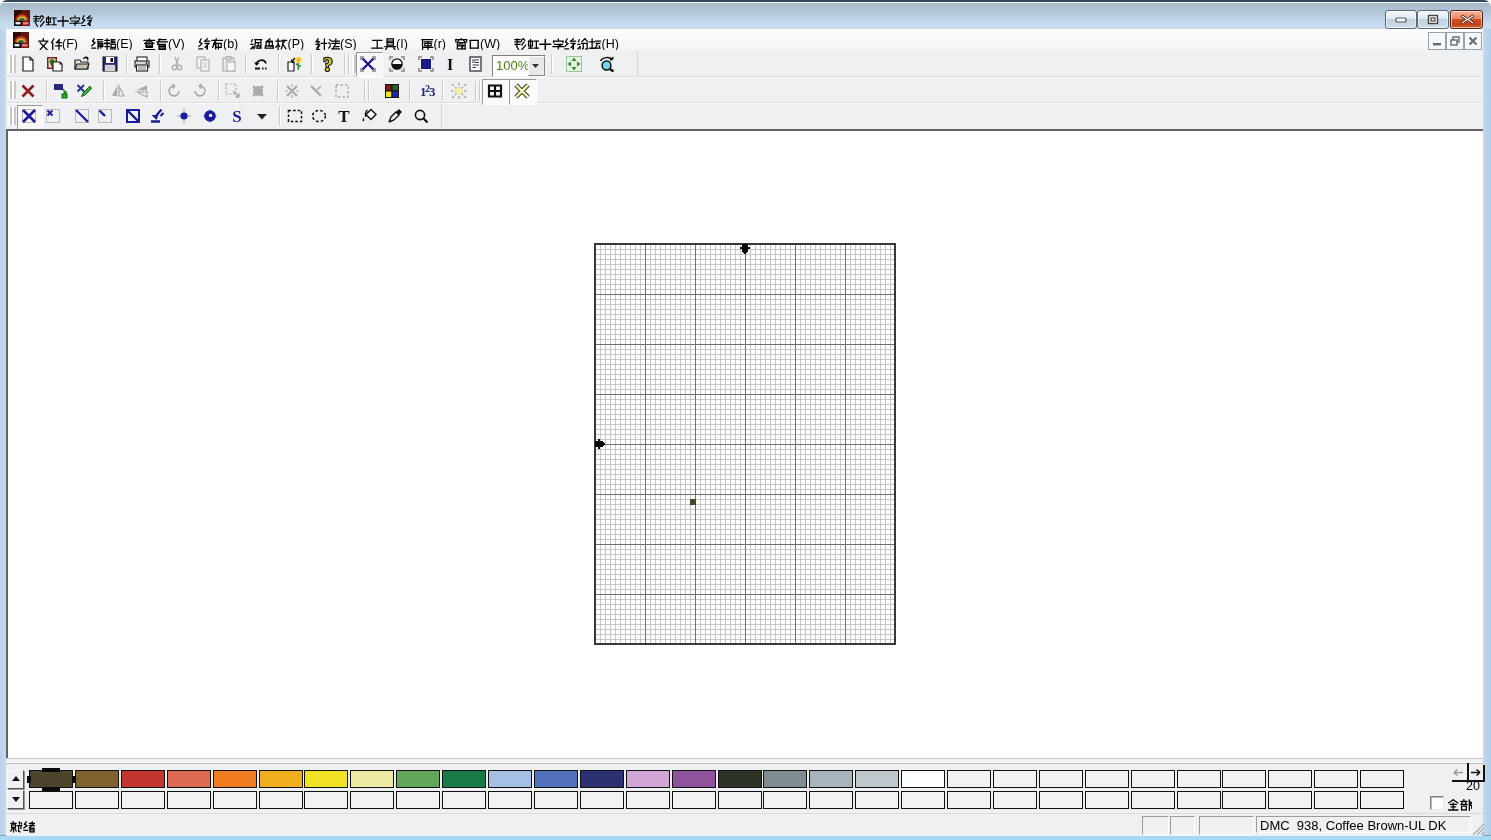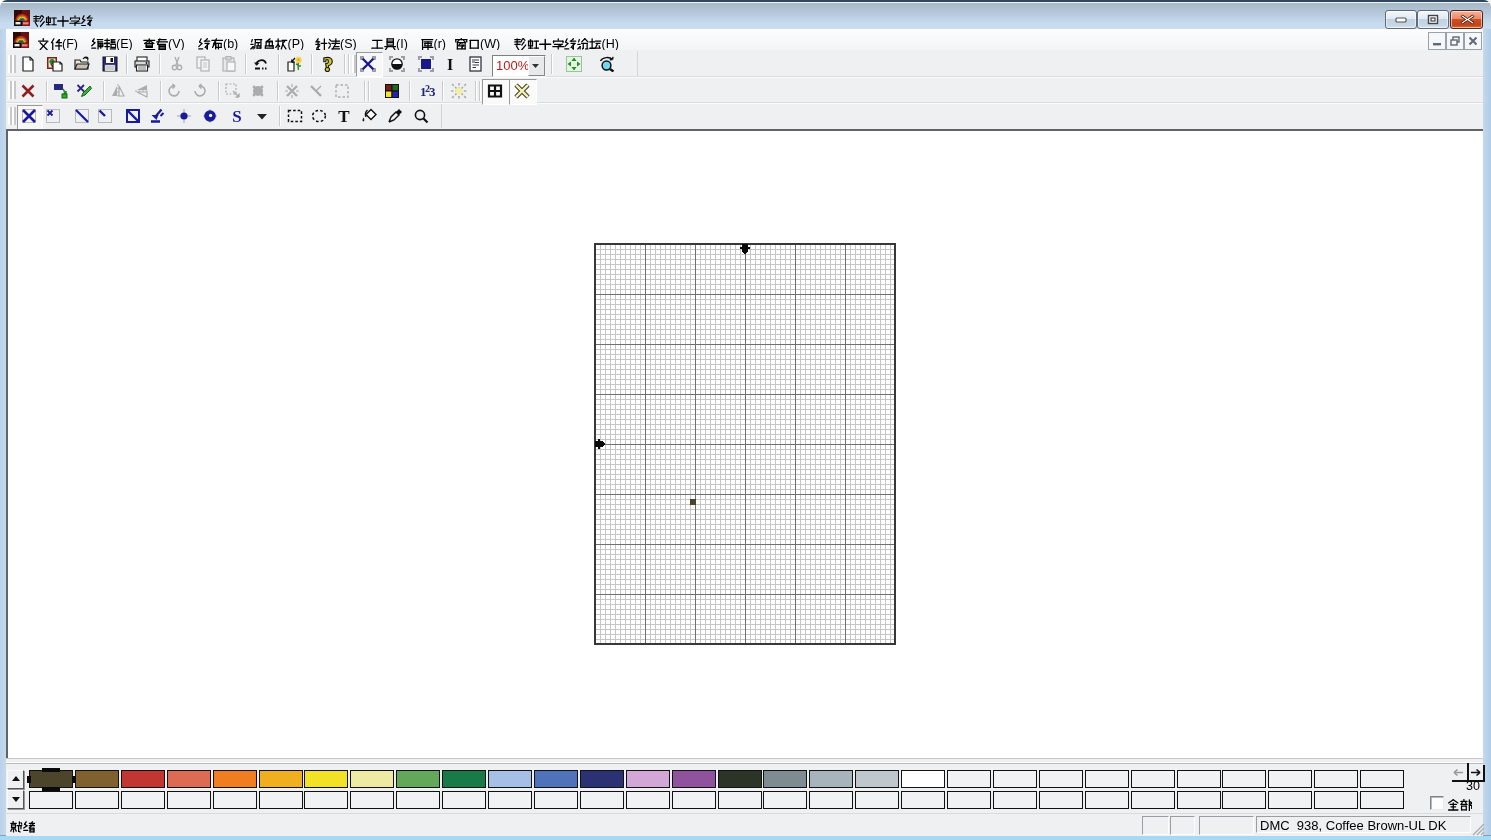--- a/index.html
+++ b/index.html
@@ -460,21 +460,21 @@
     </svg>
     <svg width="16" height="16" style="position:absolute;left:442px;top:56px">
       <text x="8" y="13.5" font-family="Liberation Serif,serif" font-size="16" font-weight="bold" fill="#111" text-anchor="middle">I</text>
     </svg>
     <svg width="16" height="16" style="position:absolute;left:468px;top:56px">
       <rect x="2" y="1" width="11" height="14" fill="#fff" stroke="#334" stroke-width="1.3"></rect>
       <path d="M4.5 4 H11 M4.5 6.5 H11 M4.5 9 H11 M4.5 11.5 H8" stroke="#334" stroke-width="1"></path>
       <rect x="4" y="3" width="3" height="4" fill="#99a"></rect>
     </svg>
     <div style="position:absolute;left:492px;top:55px;width:52px;height:20px;background:#fff;border:1px solid;border-color:#7f7f7f #f4f4f4 #f4f4f4 #7f7f7f;"></div>
-    <div style="position:absolute;left:496px;top:58px;width:30px;height:14px;font:13px 'Liberation Sans',sans-serif;color:#b91c1c;">100%</div>
+    <div style="position:absolute;left:496px;top:58px;width:30px;height:14px;font:13px 'Liberation Sans',sans-serif;color:#4d7c0f;">100%</div>
     <div style="position:absolute;left:528px;top:56px;width:15px;height:18px;background:#e8e9ea;border:1px solid;border-color:#fbfbfb #888 #888 #fbfbfb;"><svg width="13" height="16">
         <path d="M3 7 H10 L6.5 11 Z" fill="#333"></path>
       </svg></div>
     <div style="position:absolute;left:551px;top:54px;width:1px;height:20px;background:#c9cbcd;border-right:1px solid #fff;"></div>
     <svg width="16" height="16" style="position:absolute;left:566px;top:56px">
       <rect x="0.5" y="0.5" width="15" height="15" fill="#e4f3e2" stroke="#9cc49a" stroke-width="1"></rect>
       <path d="M8 1.5 L10.5 5 H5.5 Z M8 14.5 L10.5 11 H5.5 Z M1.5 8 L5 5.5 V10.5 Z M14.5 8 L11 5.5 V10.5 Z" fill="#2c8a2c"></path>
     </svg>
     <svg width="16" height="16" style="position:absolute;left:599px;top:56px">
       <circle cx="7.5" cy="9.5" r="4.4" fill="#6fd8ea" stroke="#111" stroke-width="1.5"></circle>
@@ -719,21 +719,21 @@
     <div style="position:absolute;left:42.0px;top:767.5px;width:18px;height:4px;background:#0a0a0a;"></div>
     <div style="position:absolute;left:42.0px;top:786.5px;width:18px;height:4px;background:#0a0a0a;"></div>
     <div style="position:absolute;left:26.5px;top:776.0px;width:4px;height:7px;background:#0a0a0a;"></div>
     <div style="position:absolute;left:71.5px;top:776.0px;width:4px;height:7px;background:#0a0a0a;"></div>
     <div style="position:absolute;left:1452px;top:765px;width:31px;height:15px;border-bottom:2px solid #111;border-right:2px solid #111;"></div>
     <div style="position:absolute;left:1467px;top:763px;width:2px;height:17px;background:#111;"></div>
     <svg style="position:absolute;left:1452px;top:766px" width="31" height="13">
       <path d="M2 6.5 H11 M2 6.5 L5.5 3.5 M2 6.5 L5.5 9.5" stroke="#999" stroke-width="1.6" fill="none"></path>
       <path d="M19 6.5 H28 M28 6.5 L24.5 3.5 M28 6.5 L24.5 9.5" stroke="#111" stroke-width="1.6" fill="none"></path>
     </svg>
-    <div style="position:absolute;left:1466px;top:779px;width:20px;height:13px;font:12.5px 'Liberation Sans',sans-serif;color:#000;">30</div>
+    <div style="position:absolute;left:1466px;top:779px;width:20px;height:13px;font:12.5px 'Liberation Sans',sans-serif;color:#000;">20</div>
     <div style="position:absolute;left:1430px;top:796px;width:12px;height:12px;background:#fdfdfd;border:1px solid;border-color:#818386 #e9eaeb #e9eaeb #818386;box-shadow:inset 1px 1px 0 #b6b8ba;"></div>
     <div style="position:absolute;left:1447px;top:795px;width:34px;height:14px;color:#000;"><svg width="12.5" height="12.5" viewBox="0 0 16 16" style="vertical-align:-2px" stroke="#000000" stroke-linecap="round">
         <line x1="8" y1="1" x2="2" y2="5" stroke-width="1.6"></line>
         <line x1="8" y1="1" x2="14" y2="5" stroke-width="1.6"></line>
         <line x1="4" y1="7" x2="12" y2="7" stroke-width="1.6"></line>
         <line x1="8" y1="5" x2="8" y2="14" stroke-width="1.6"></line>
         <line x1="5" y1="10" x2="11" y2="10" stroke-width="1.6"></line>
         <line x1="2" y1="14" x2="14" y2="14" stroke-width="1.8"></line>
       </svg><svg width="12.5" height="12.5" viewBox="0 0 16 16" style="vertical-align:-2px" stroke="#000000" stroke-linecap="round">
         <line x1="5" y1="0" x2="5" y2="2" stroke-width="1.6"></line>

